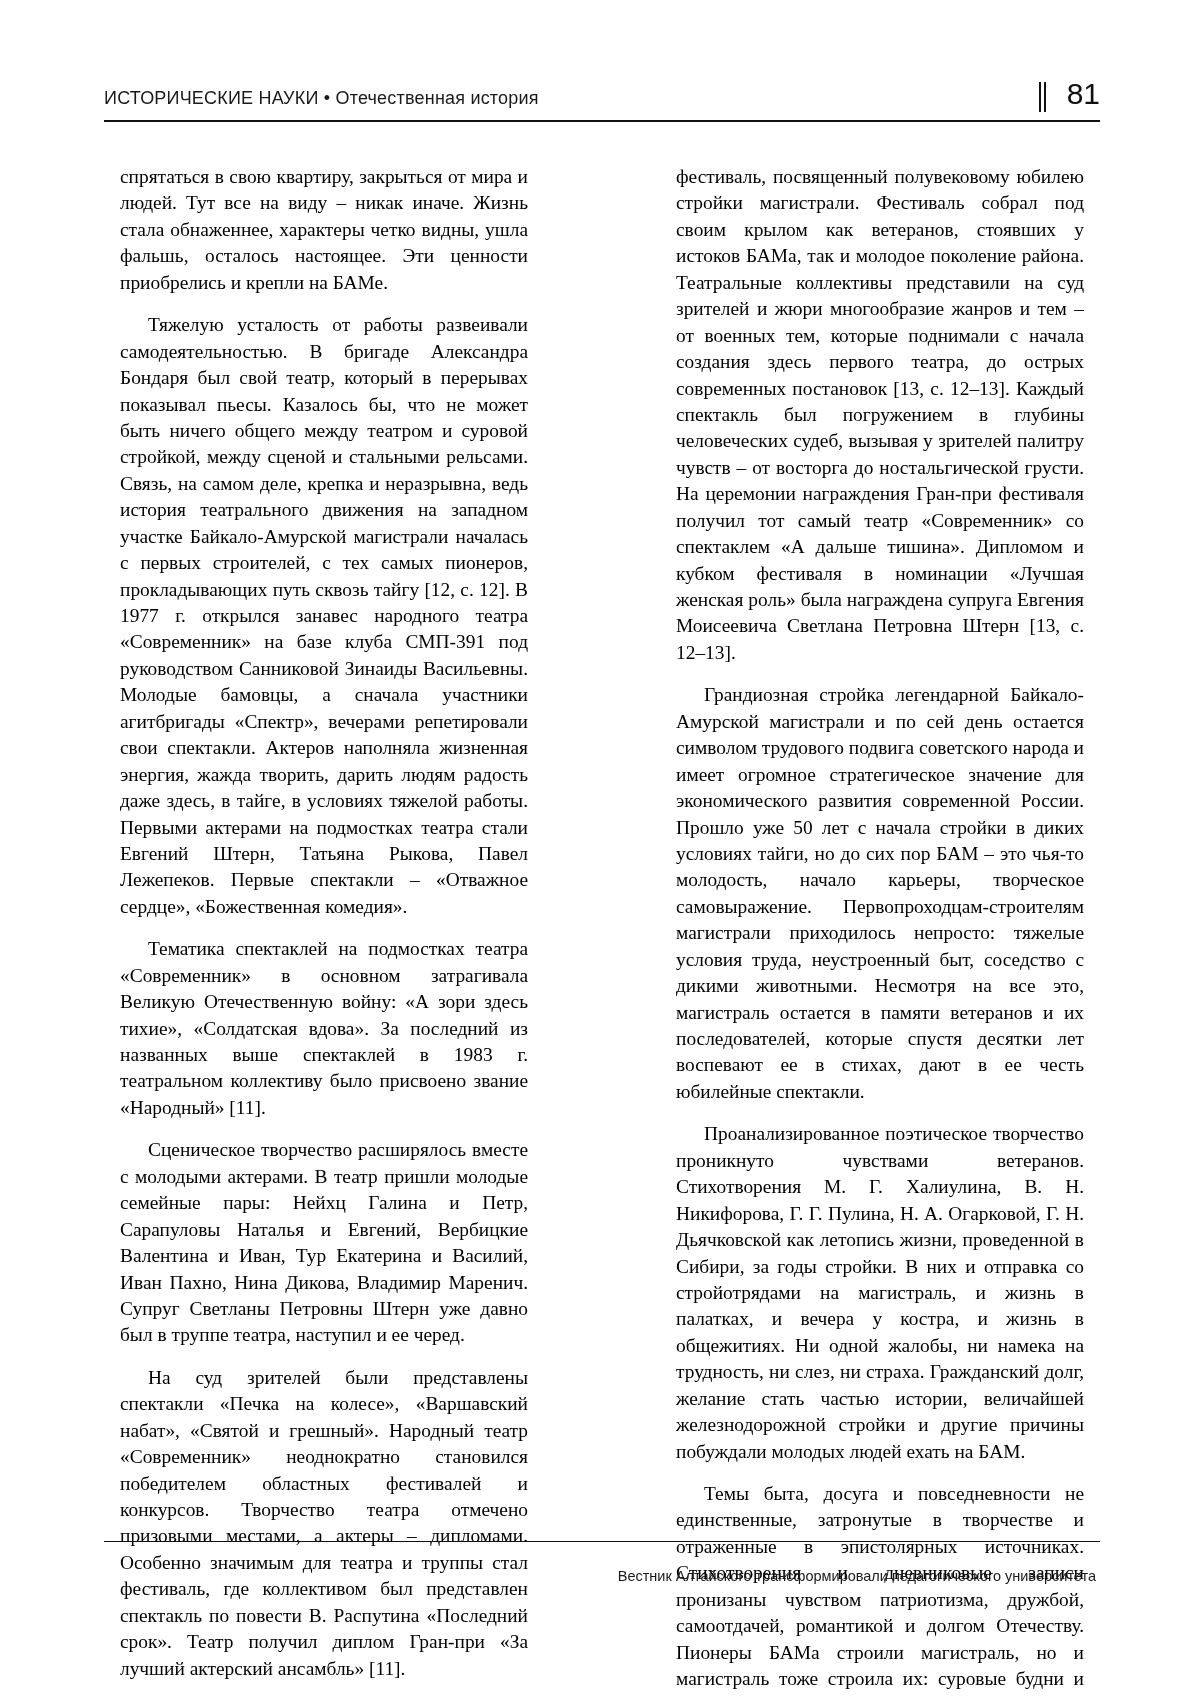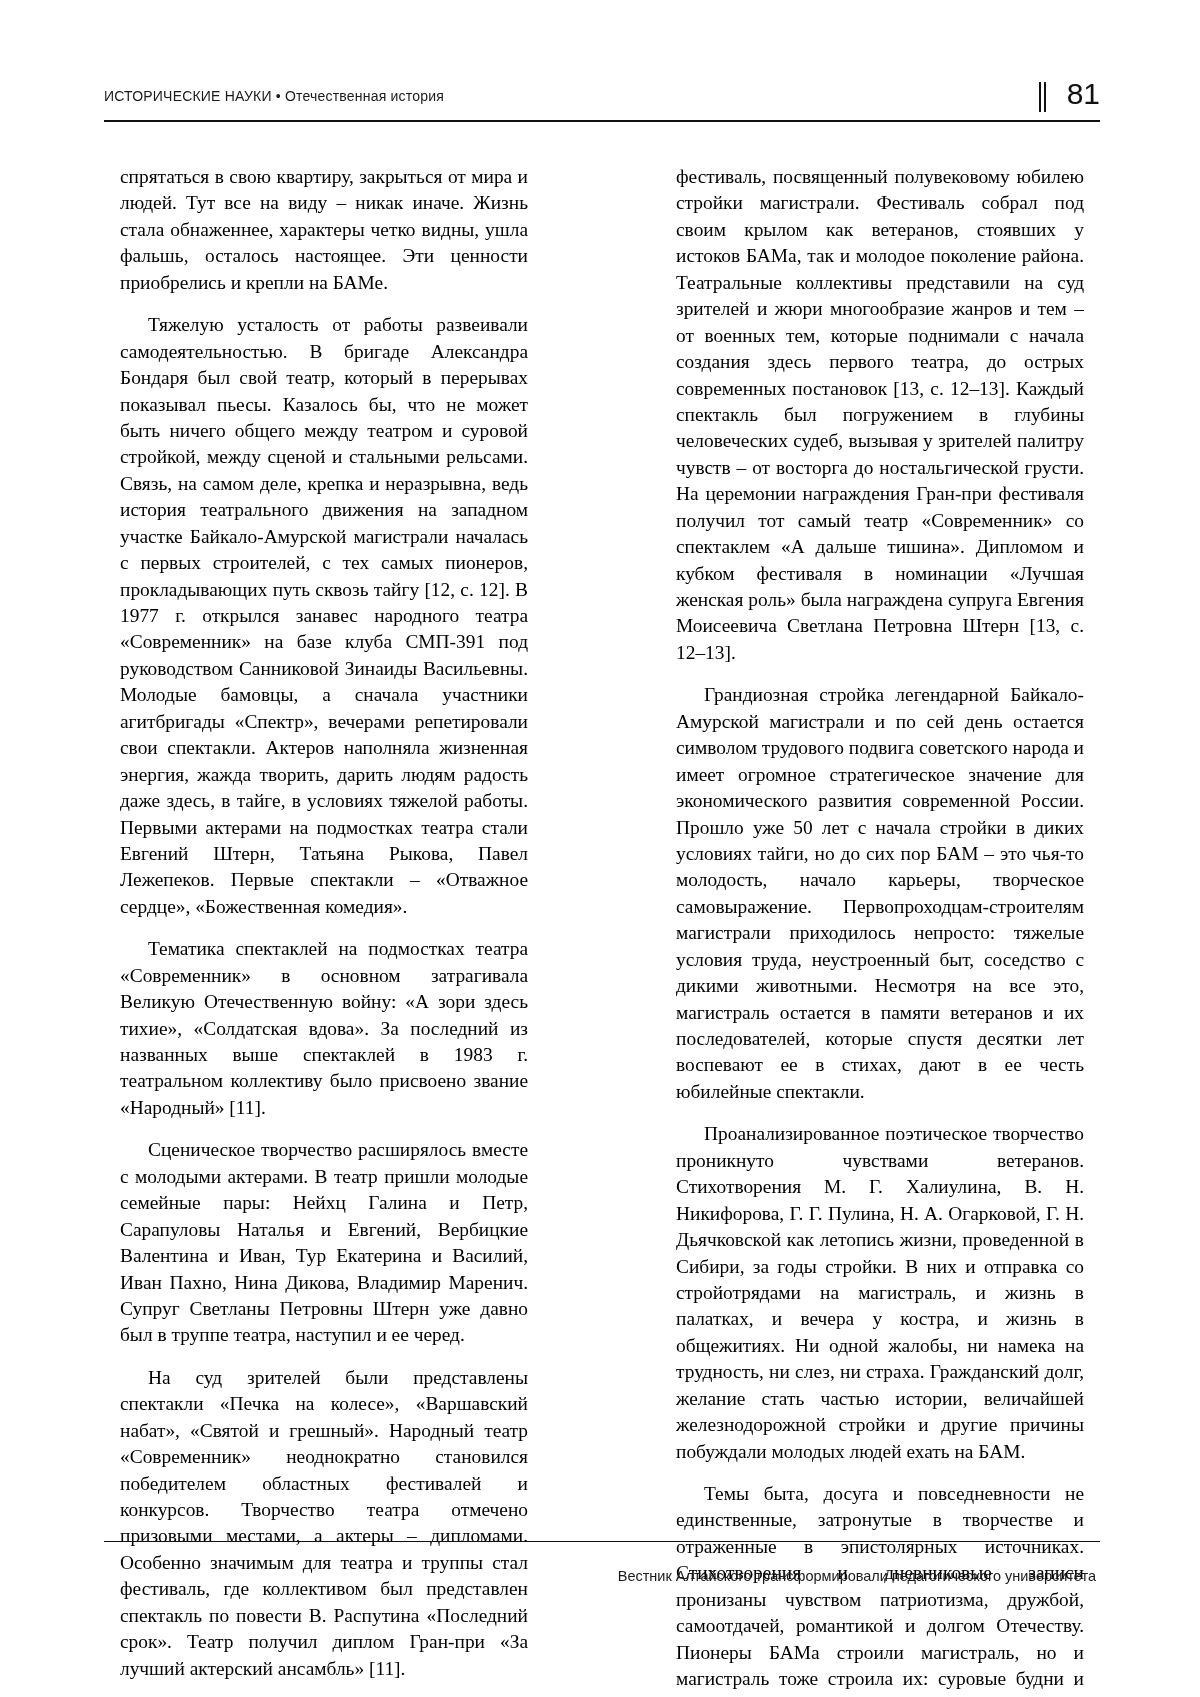--- a/index.html
+++ b/index.html
@@ -30,21 +30,21 @@
     left: 104px;
     top: 88px;
     width: 996px;
     height: 44px;
   }
   .header-left {
     position: absolute;
     left: 0;
     top: 0;
     font-family: "Liberation Sans", sans-serif;
-    font-size: 14px;
+    font-size: 18px;
     letter-spacing: 0.2px;
     color: #1a1a1a;
     white-space: nowrap;
   }
   .header-pagenum {
     position: absolute;
     right: 0;
     top: -9px;
     font-family: "Liberation Sans", sans-serif;
     font-size: 30px;

